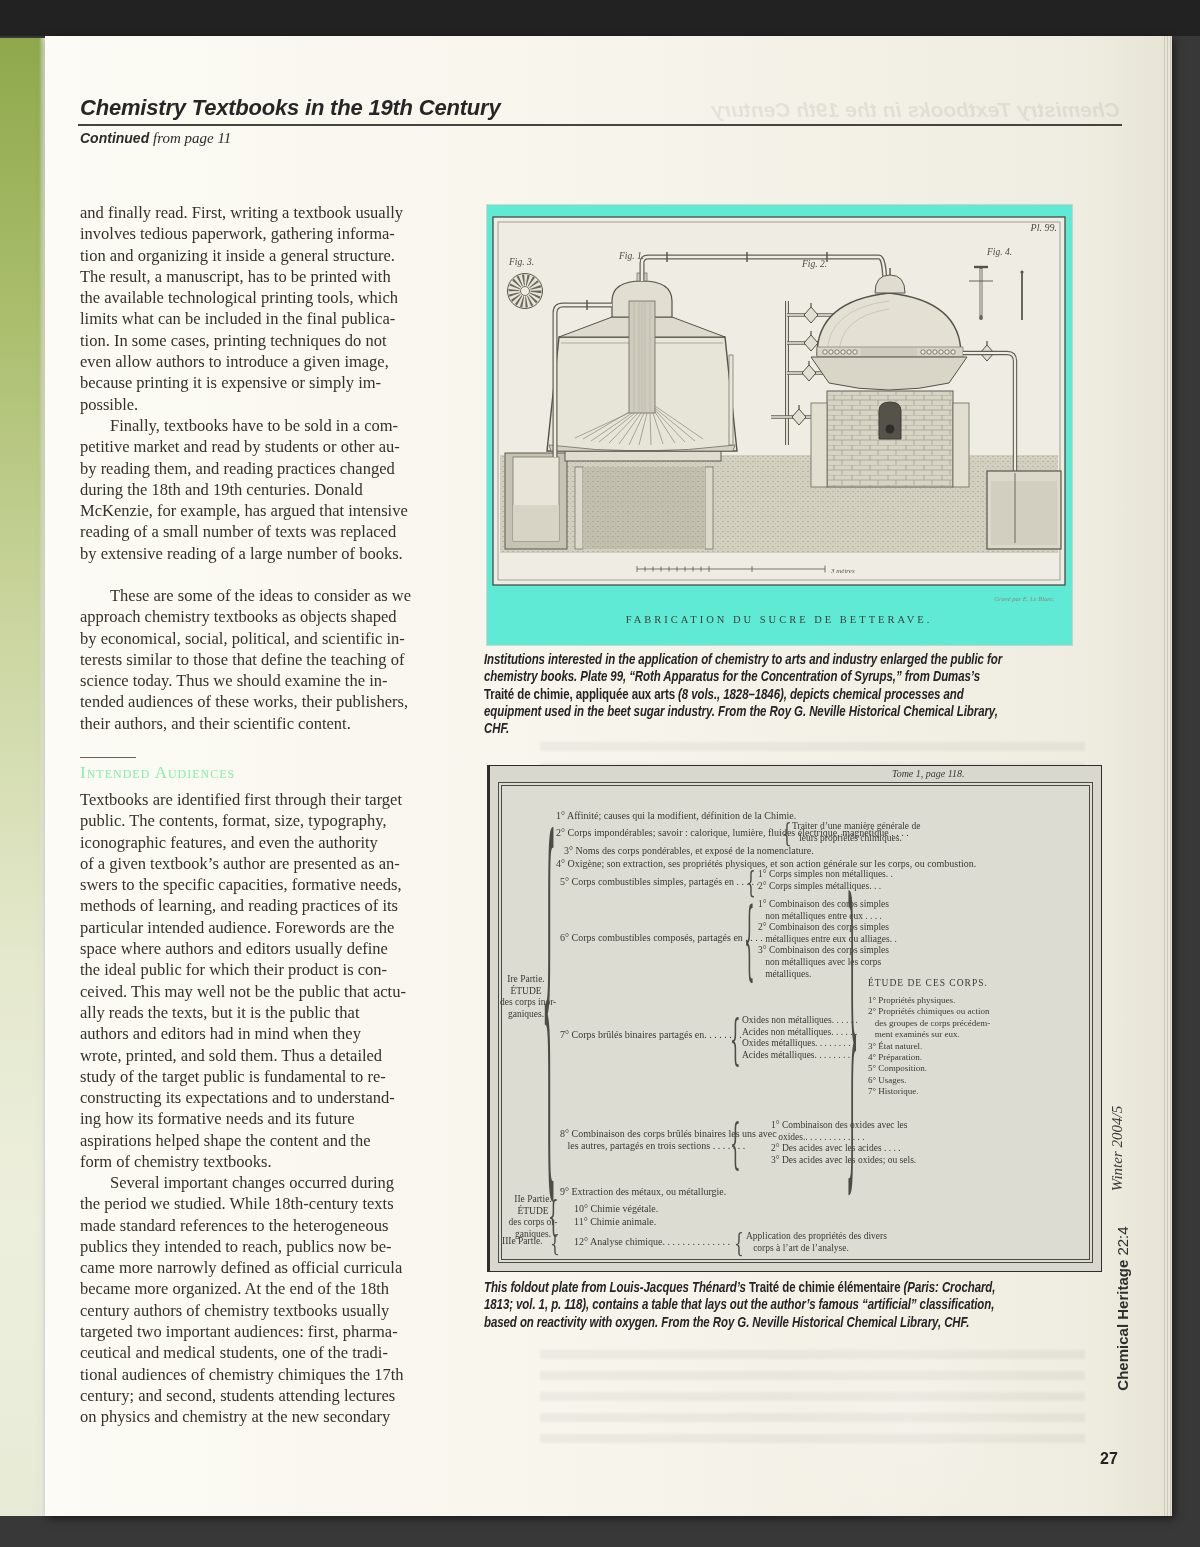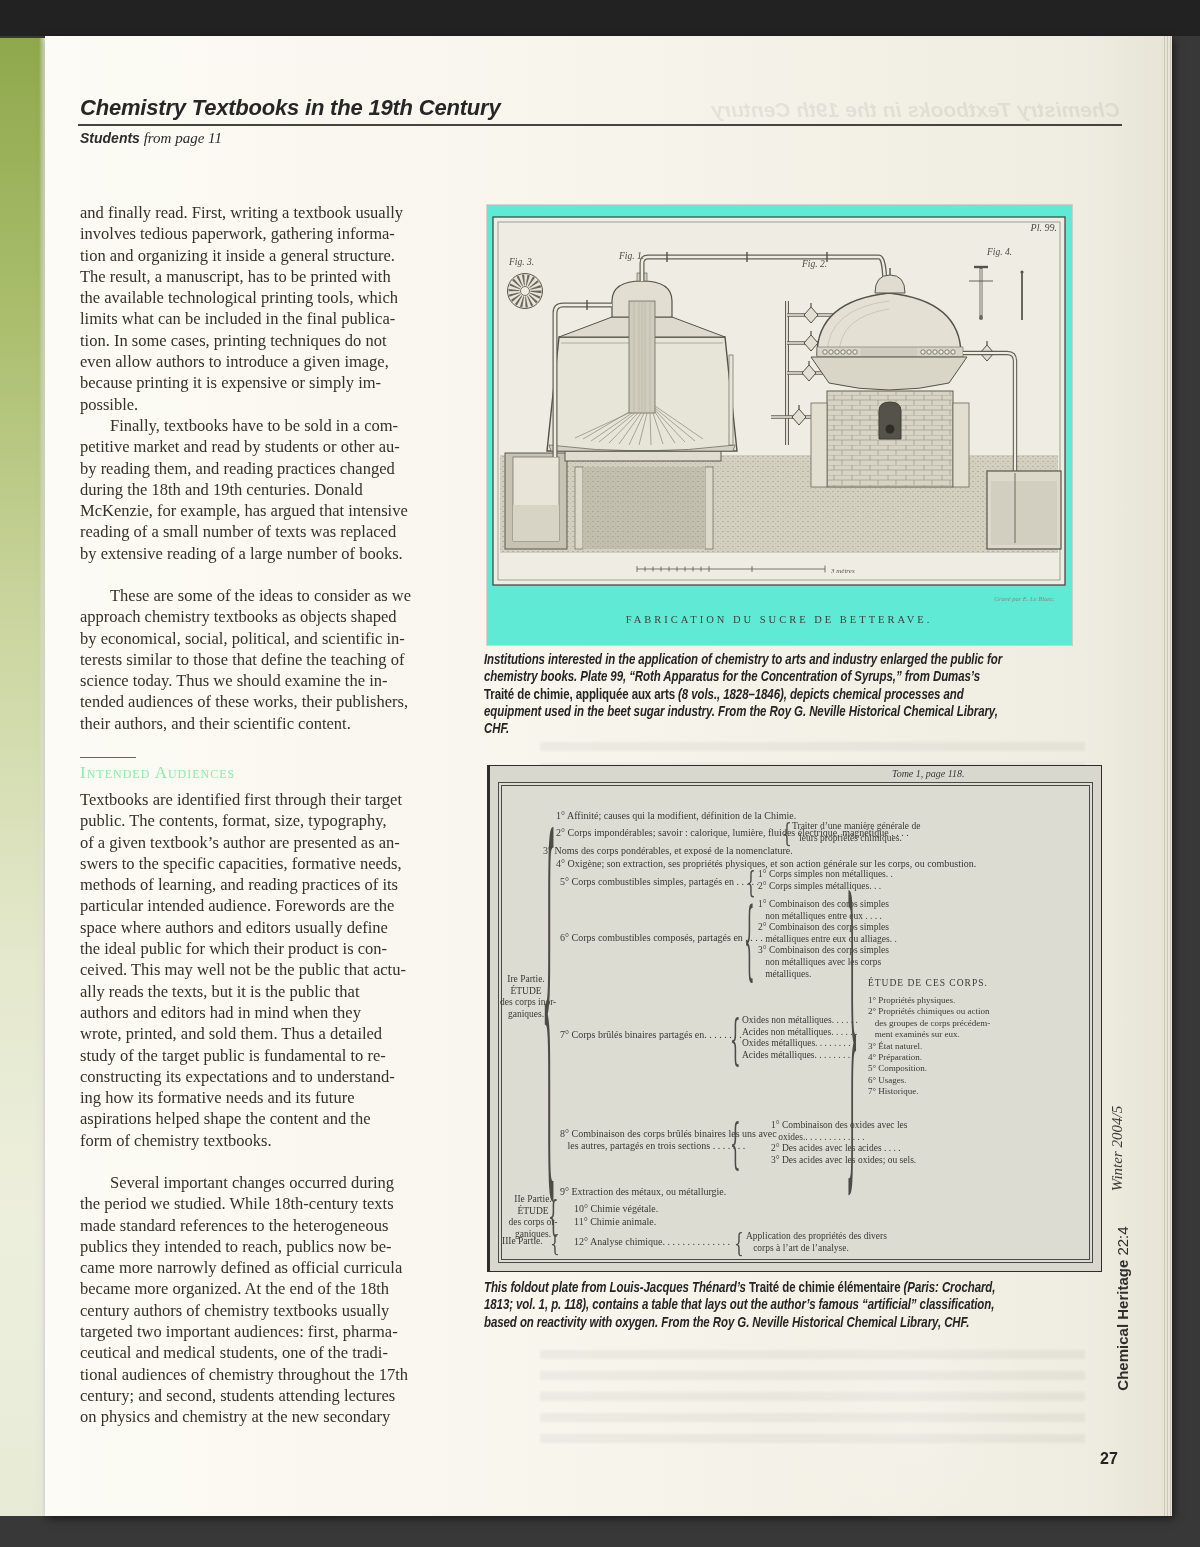--- a/index.html
+++ b/index.html
@@ -97,21 +97,21 @@
     <span class="hl"></span>
   </div>
 
 <div class="page">
   <div class="page-edge"></div>
 </div>
 
 <div class="ghost-title">Chemistry Textbooks in the 19th Century</div>
 <div class="title">Chemistry Textbooks in the 19th Century</div>
 <div class="head-rule"></div>
-<div class="continued"><b>Students</b><i> from page 11</i></div>
+<div class="continued"><b>Continued</b><i> from page 11</i></div>
 
 <div class="para" style="top:202px">
     <div>and finally read. First, writing a textbook usually</div>
     <div>involves tedious paperwork, gathering informa-</div>
     <div>tion and organizing it inside a general structure.</div>
     <div>The result, a manuscript, has to be printed with</div>
     <div>the available technological printing tools, which</div>
     <div>limits what can be included in the final publica-</div>
     <div>tion. In some cases, printing techniques do not</div>
     <div>even allow authors to introduce a given image,</div>
@@ -134,20 +134,21 @@
     <div>terests similar to those that define the teaching of</div>
     <div>science today. Thus we should examine the in-</div>
     <div>tended audiences of these works, their publishers,</div>
     <div>their authors, and their scientific content.</div>
   </div>
 <div class="sec-rule"></div>
 <div class="sec-head">Intended Audiences</div>
 <div class="para" style="top:789px">
     <div>Textbooks are identified first through their target</div>
     <div>public. The contents, format, size, typography,</div>
+    <div>iconographic features, and even the authority</div>
     <div>of a given textbook’s author are presented as an-</div>
     <div>swers to the specific capacities, formative needs,</div>
     <div>methods of learning, and reading practices of its</div>
     <div>particular intended audience. Forewords are the</div>
     <div>space where authors and editors usually define</div>
     <div>the ideal public for which their product is con-</div>
     <div>ceived. This may well not be the public that actu-</div>
     <div>ally reads the texts, but it is the public that</div>
     <div>authors and editors had in mind when they</div>
     <div>wrote, printed, and sold them. Thus a detailed</div>
@@ -160,21 +161,21 @@
 <div class="para p-ind" style="top:1172px">
     <div>Several important changes occurred during</div>
     <div>the period we studied. While 18th-century texts</div>
     <div>made standard references to the heterogeneous</div>
     <div>publics they intended to reach, publics now be-</div>
     <div>came more narrowly defined as official curricula</div>
     <div>became more organized. At the end of the 18th</div>
     <div>century authors of chemistry textbooks usually</div>
     <div>targeted two important audiences: first, pharma-</div>
     <div>ceutical and medical students, one of the tradi-</div>
-    <div>tional audiences of chemistry throughout the 17th</div>
+    <div>tional audiences of chemistry chimiques the 17th</div>
     <div>century; and second, students attending lectures</div>
     <div>on physics and chemistry at the new secondary</div>
   </div>
 
 <div class="fig1">
   <svg width="585" height="440" viewBox="0 0 585 440">
     <defs>
       <pattern id="stip" width="5" height="5" patternUnits="userSpaceOnUse">
         <circle cx="1" cy="1.5" r="0.55" fill="#8f8b7b"></circle>
         <circle cx="3.5" cy="3.8" r="0.45" fill="#9c9887"></circle>
@@ -311,21 +312,21 @@
     </div>
   <span class="brace br-open" style="left:52px;top:36px;transform:scale(.8,14.5);"></span>
 
   <div class="f2t" style="left:66px;top:44px;">1° Affinité; causes qui la modifient, définition de la Chimie.</div>
   <div class="f2t" style="left:66px;top:61px;">2° Corps impondérables; savoir : calorique, lumière, fluides électrique, magnétique . . . .</div>
   <span class="brace br-open" style="left:292px;top:54px;transform:scale(.55,.96);"></span>
   <div class="f2t sm" style="left:302px;top:55px;">
       <div>Traiter d’une manière générale de</div>
       <div>&nbsp;&nbsp;&nbsp;leurs propriétés chimiques.</div>
     </div>
-  <div class="f2t" style="left:53px;top:79px;">3° Noms des corps pondérables, et exposé de la nomenclature.</div>
+  <div class="f2t" style="left:74px;top:79px;">3° Noms des corps pondérables, et exposé de la nomenclature.</div>
   <div class="f2t" style="left:66px;top:92px;">4° Oxigène; son extraction, ses propriétés physiques, et son action générale sur les corps, ou combustion.</div>
 
   <div class="f2t" style="left:70px;top:110px;">5° Corps combustibles simples, partagés en . . . . .</div>
   <span class="brace br-open" style="left:256px;top:102px;transform:scale(.55,1.05);"></span>
   <div class="f2t sm" style="left:268px;top:103px;">
       <div>1° Corps simples non métalliques. .</div>
       <div>2° Corps simples métalliques.  .  .</div>
     </div>
 
   <div class="f2t" style="left:70px;top:166px;">6° Corps combustibles composés, partagés en . . . .</div>

